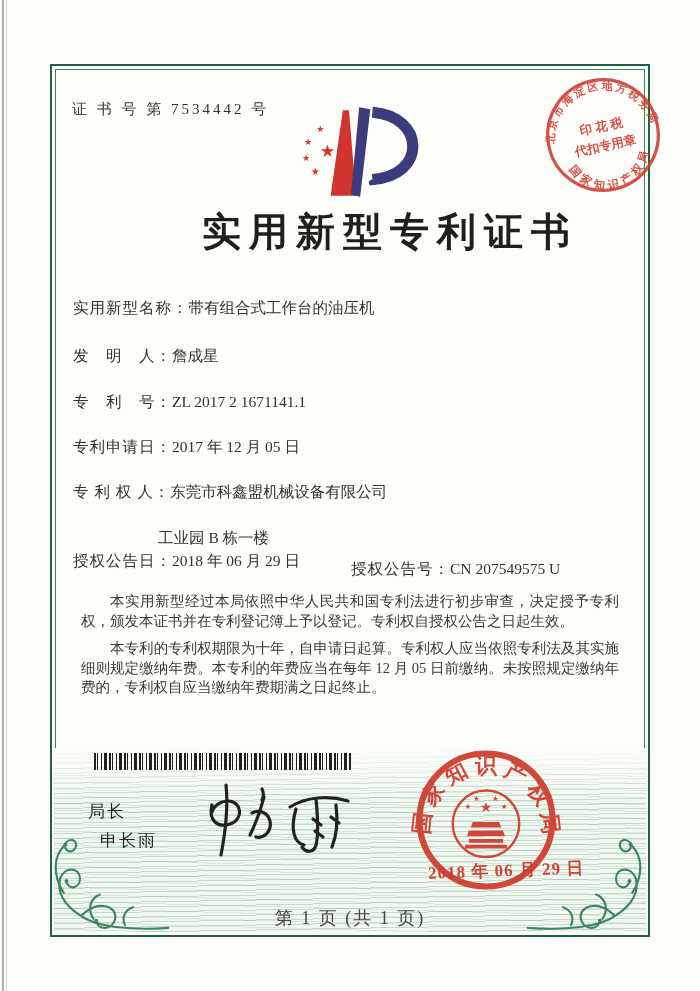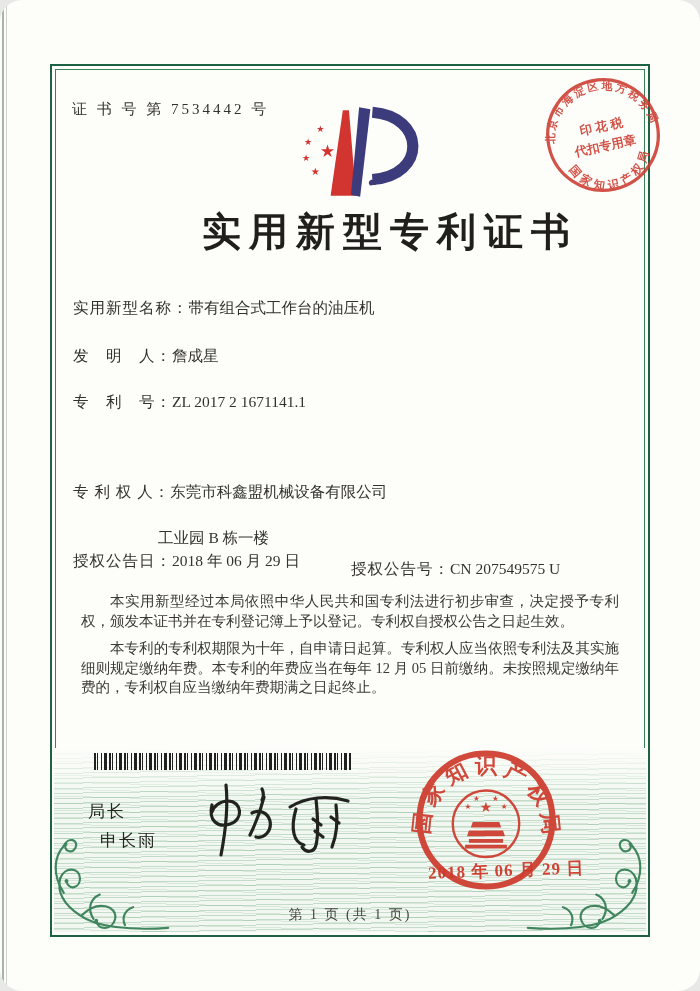--- a/index.html
+++ b/index.html
@@ -1,21 +1,20 @@
 <!DOCTYPE html>
 <html><head>
 <meta charset="utf-8">
 <style>
   html,body{margin:0;padding:0;background:#e8e8e6;}
   .page{
     position:relative;width:700px;height:991px;margin:0 auto;
     background:#fdfdfa;overflow:hidden;
     font-family:"Liberation Serif","DejaVu Serif",serif;
     color:#2e2d29;
-    border-radius:22px;
   }
   .scan-edge-a{position:absolute;left:2px;top:0;bottom:0;width:2px;background:#a8b3aa;}
   .scan-edge-b{position:absolute;left:6px;top:0;bottom:0;width:1px;background:#ccd4cc;}
 
   
   .frame-outer{position:absolute;left:50px;top:64px;width:596px;height:869px;
     border:2px solid #1f6243;}
   .frame-inner{position:absolute;inset:3px;border:1px solid #3c8258;}
 
   
@@ -60,21 +59,21 @@
 
   .tax-stamp-svg{position:absolute;left:538px;top:70px;opacity:0.88;transform:rotate(-12deg);}
 
   .logo-svg{position:absolute;left:268px;top:96px;}
 
   .flourish{position:absolute;opacity:0.9;}
   .flourish.left{left:44px;top:810px;}
   .flourish.right{left:526px;top:810px;transform:scaleX(-1);}
 
   .footer{position:absolute;left:0;top:906px;width:100%;text-align:center;
-    font-size:14px;letter-spacing:2px;color:#45443f;}
+    font-size:18px;letter-spacing:2px;color:#45443f;}
 </style>
 </head>
 <body>
 
 <div class="page">
 
   <div class="scan-edge-a"></div>
   <div class="scan-edge-b"></div>
 
   <div class="frame-outer">
@@ -151,20 +150,23 @@
   <div class="title">实用新型专利证书</div>
 
   <div class="field" style="top:346px">
     <span class="lbl">发　明　人：</span><span>詹成星</span>
   </div>
   <div class="field" style="top:298px">
     <span class="lbl">实用新型名称：</span><span>带有组合式工作台的油压机</span>
   </div>
   <div class="field" style="top:392px">
     <span class="lbl">专　利　号：</span><span>ZL 2017 2 1671141.1</span>
+  </div>
+  <div class="field" style="top:437px">
+    <span class="lbl">专利申请日：</span><span>2017 年 12 月 05 日</span>
   </div>
   <div class="field" style="top:482px">
     <span class="lbl">专 利 权 人：</span><span>东莞市科鑫盟机械设备有限公司</span>
   </div>
   <div class="field" style="top:528px;left:158px">
     <span>工业园 B 栋一楼</span>
   </div>
   <div class="field" style="top:551px">
     <span class="lbl">授权公告日：</span><span>2018 年 06 月 29 日</span>
     <span class="grant-no-part">

